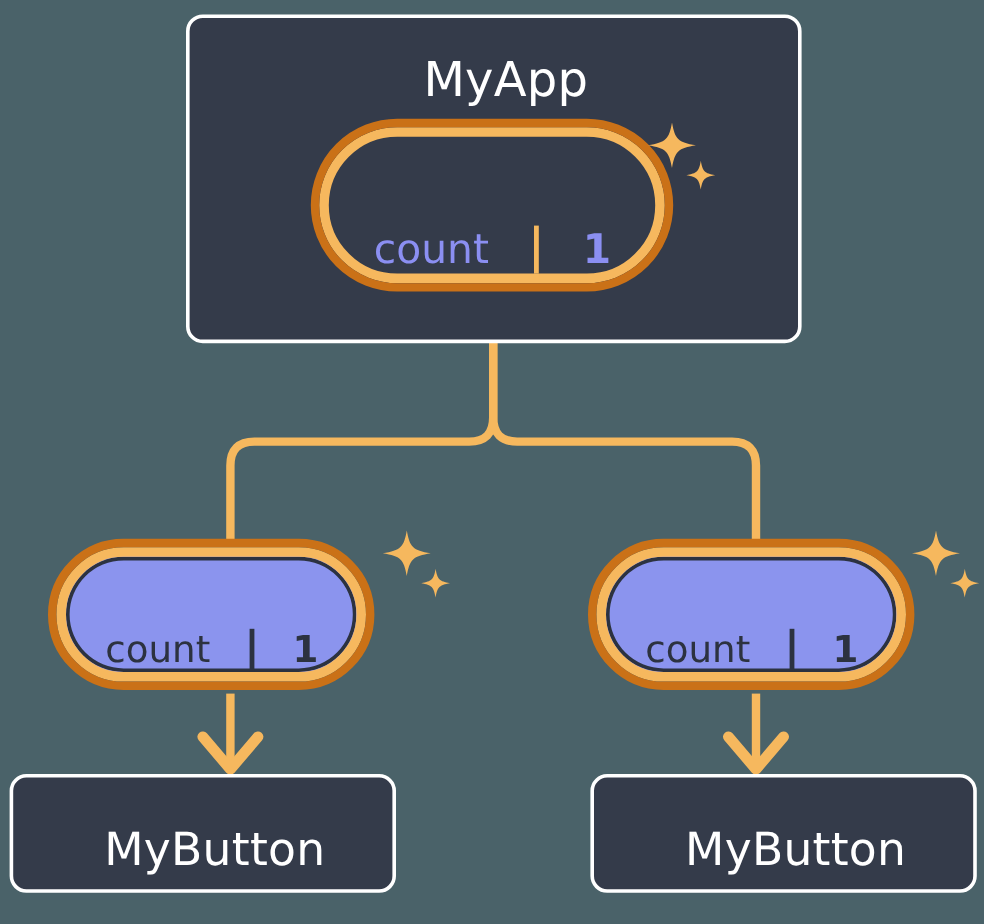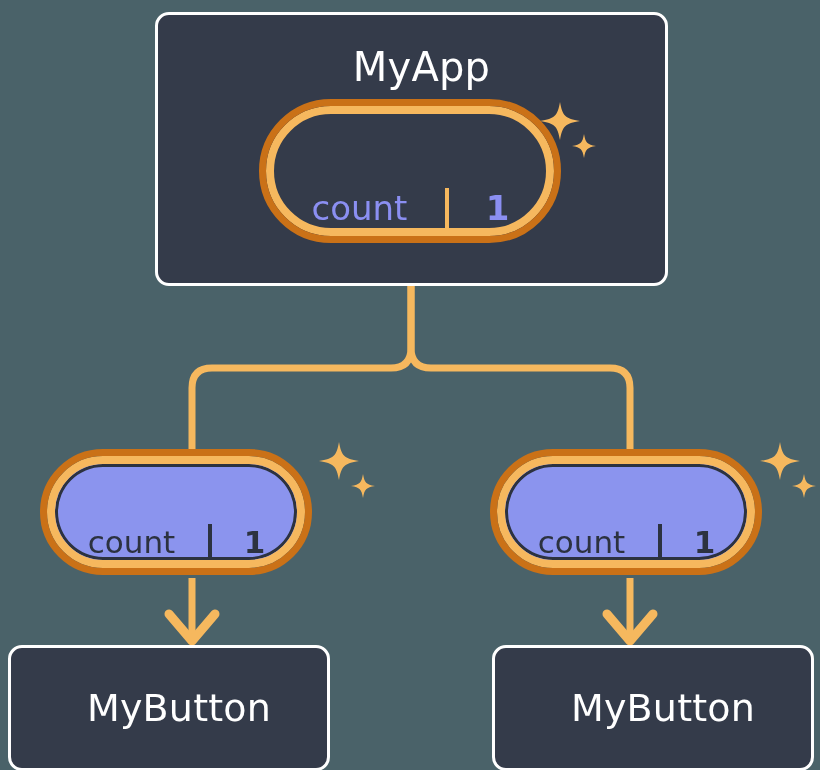--- a/index.html
+++ b/index.html
@@ -53,21 +53,21 @@
     width: 513px;
     height: 274px;
   }
   #card-root .card-title {
     font-size: 40px;
     line-height: 40px;
     margin-top: 32px;
   }
 
   .card-leaf {
-    height: 126px;
+    height: 99px;
   }
   #card-leaf-left  { left: 8px;   top: 645px; width: 322px; }
   #card-leaf-right { left: 492px; top: 645px; width: 322px; }
   .card-leaf .card-title {
     font-size: 38px;
     line-height: 121px;
     margin: 0;
   }
 
   

